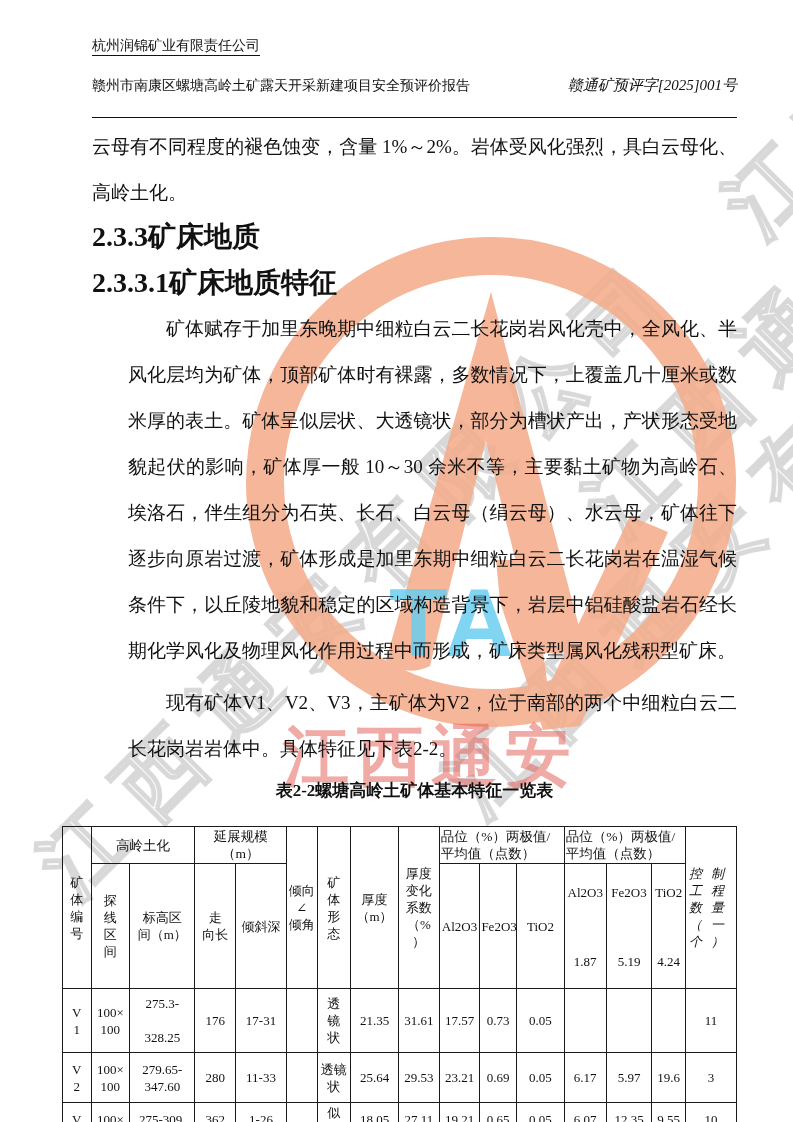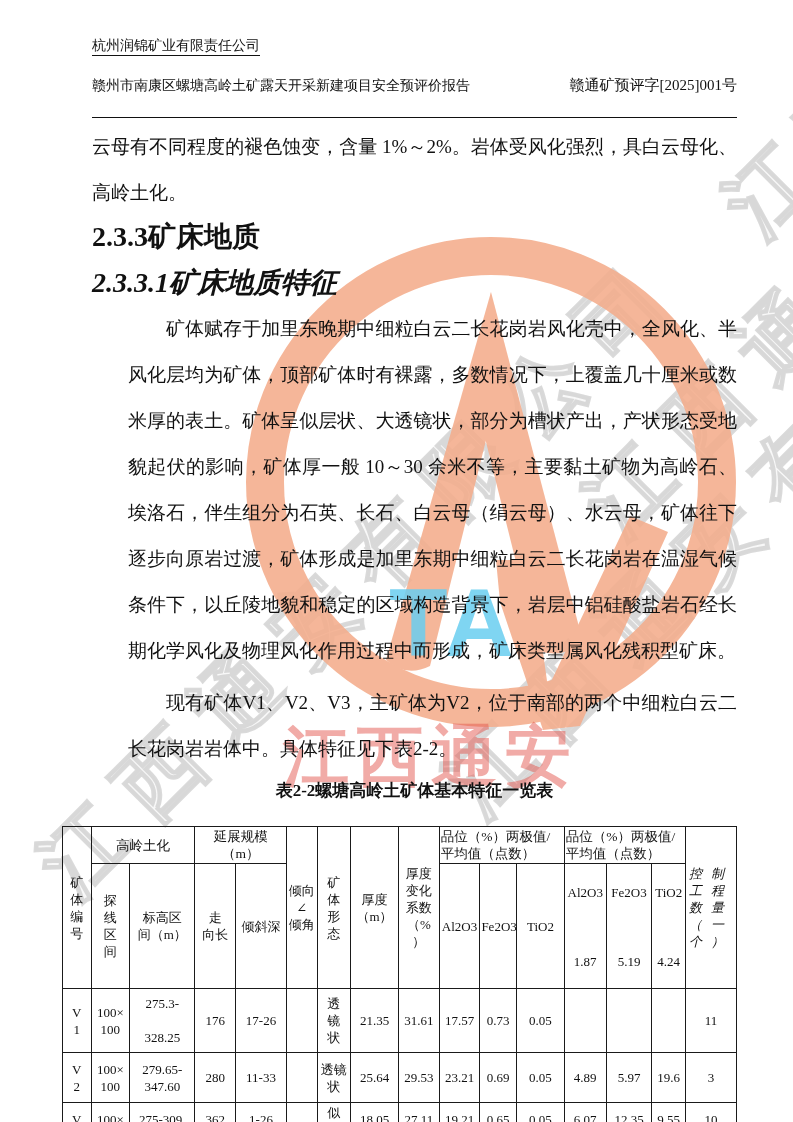--- a/index.html
+++ b/index.html
@@ -32,21 +32,21 @@
     color:rgba(228,87,79,0.50);white-space:nowrap;
   }
   
   .content{position:relative;z-index:1;}
   .doc-header{margin:34px 56px 0 92px;font-size:14px;line-height:23px;}
   .doc-header .l1 span{border-bottom:1.5px solid #111;padding-bottom:2px;}
   .doc-header .l2{
     display:flex;justify-content:space-between;align-items:center;
     border-bottom:1.5px solid #111;padding-bottom:20px;margin-top:17px;
   }
-  .doc-header .l2 .right{font-size:15px;}
+  .doc-header .l2 .right{font-size:15px;font-style:italic;}
   .body-text{margin:0 56px 0 92px;font-size:19px;text-align:justify;}
   .p{line-height:46px;margin:0;}
   .p.cont{margin-top:6px;text-indent:0;}
   .p.ind{text-indent:2em;margin-left:36px;}
   .hd{font-weight:bold;font-size:28px;line-height:42px;margin:0;}
   .hd.sub{padding-left:62px;}
   .p3{margin-top:6px;}
   .tbl-title{
     text-align:center;font-weight:bold;font-size:17px;line-height:34px;margin:2px 0 18px 0;
   }
@@ -108,21 +108,21 @@
       </div>
       <div class="l2">
         <span class="left">赣州市南康区螺塘高岭土矿露天开采新建项目安全预评价报告</span>
         <span class="right">赣通矿预评字[2025]001号</span>
       </div>
     </div>
 
     <div class="body-text">
       <p class="p cont">云母有不同程度的褪色蚀变，含量 1%～2%。岩体受风化强烈，具白云母化、高岭土化。</p>
       <p class="hd">2.3.3矿床地质</p>
-      <p class="hd" style="margin-top:4px;font-style:italic;">2.3.3.1矿床地质特征</p>
+      <p class="hd" style="margin-top:4px;">2.3.3.1矿床地质特征</p>
       <p class="p ind" style="margin-top:2px;">矿体赋存于加里东晚期中细粒白云二长花岗岩风化壳中，全风化、半风化层均为矿体，顶部矿体时有裸露，多数情况下，上覆盖几十厘米或数米厚的表土。矿体呈似层状、大透镜状，部分为槽状产出，产状形态受地貌起伏的影响，矿体厚一般 10～30 余米不等，主要黏土矿物为高岭石、埃洛石，伴生组分为石英、长石、白云母（绢云母）、水云母，矿体往下逐步向原岩过渡，矿体形成是加里东期中细粒白云二长花岗岩在温湿气候条件下，以丘陵地貌和稳定的区域构造背景下，岩层中铝硅酸盐岩石经长期化学风化及物理风化作用过程中而形成，矿床类型属风化残积型矿床。</p>
       <p class="p ind p3">现有矿体V1、V2、V3，主矿体为V2，位于南部的两个中细粒白云二长花岗岩岩体中。具体特征见下表2-2。</p>
       <p class="tbl-title">表2-2螺塘高岭土矿体基本特征一览表</p>
     </div>
 
     <div class="tbl-wrap">
       <table class="t">
         <colgroup>
           <col style="width:28px">
             <col style="width:38px">
@@ -206,21 +206,21 @@
 
         <tr class="row-v1">
           <td>V
 1</td>
           <td>100×
 100</td>
           <td>275.3-
 
 328.25</td>
           <td>176</td>
-          <td>17-26</td>
+          <td>17-31</td>
           <td></td>
           <td>透
 镜
 状</td>
           <td>21.35</td>
           <td>31.61</td>
           <td>17.57</td>
           <td>0.73</td>
           <td>0.05</td>
           <td></td>
@@ -239,21 +239,21 @@
           <td>280</td>
           <td>11-33</td>
           <td></td>
           <td>透镜
 状</td>
           <td>25.64</td>
           <td>29.53</td>
           <td>23.21</td>
           <td>0.69</td>
           <td>0.05</td>
-          <td>4.89</td>
+          <td>6.17</td>
           <td>5.97</td>
           <td>19.6</td>
           <td>3</td>
         </tr>
 
         <tr class="row-v3">
           <td>V</td>
           <td>100×</td>
           <td>275-309.</td>
           <td>362</td>

